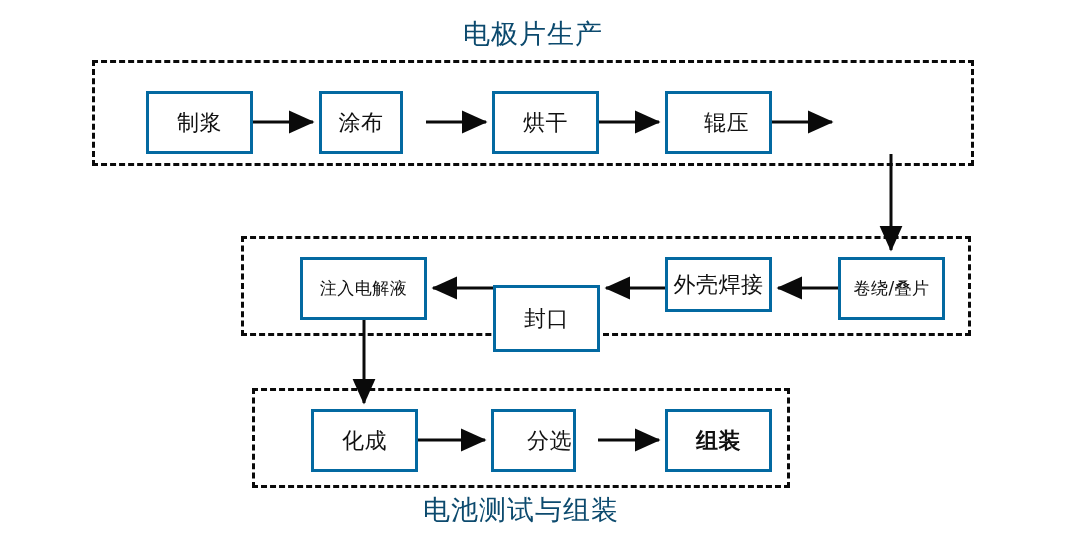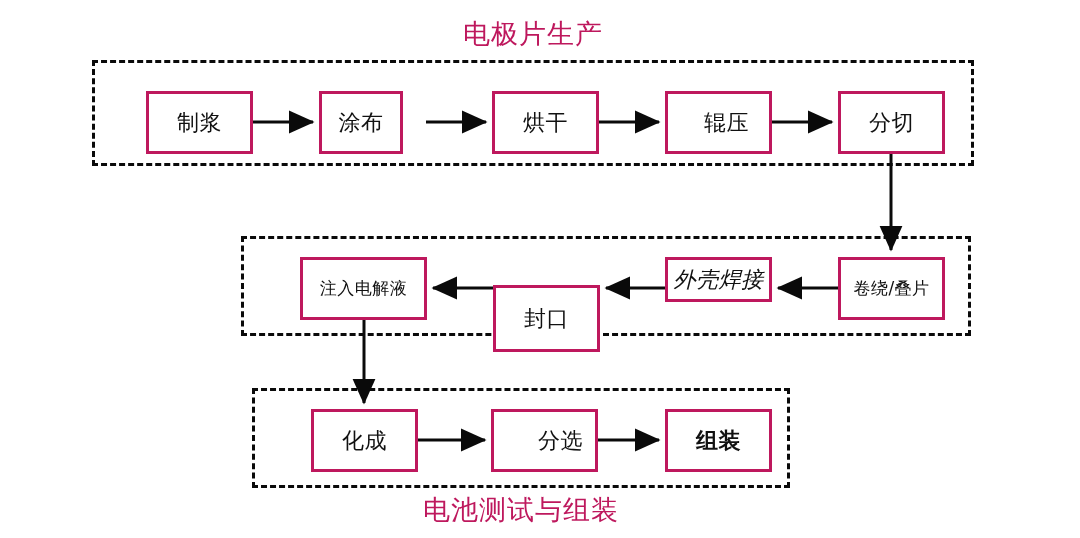--- a/index.html
+++ b/index.html
@@ -18,29 +18,29 @@
   .group-box {
     position: absolute;
     border: 3px dashed #0a0a0a;
     box-sizing: border-box;
     background: transparent;
   }
   .group-title {
     position: absolute;
     font-size: 27px;
     line-height: 1;
-    color: #be185d;
+    color: #0c4a6e;
     white-space: nowrap;
     text-align: center;
     letter-spacing: 1px;
   }
   .node {
     position: absolute;
     box-sizing: border-box;
-    border: 3px solid #be185d;
+    border: 3px solid #0369a1;
     background: #ffffff;
     display: flex;
     align-items: center;
     justify-content: center;
     font-size: 22px;
     color: #111111;
     white-space: nowrap;
     letter-spacing: 0.5px;
   }
   .node.wide { font-size: 17px; }
@@ -64,40 +64,39 @@
   <div class="group-box" style="left:92px; top:60px; width:882px; height:106px;"></div>
 
   <div class="node" style="left:146px; top:91px; width:107px; height:63px;">制浆</div>
 
   <div class="node" style="left:319px; top:91px; width:84px; height:63px;">涂布</div>
 
   <div class="node" style="left:492px; top:91px; width:107px; height:63px;">烘干</div>
 
   <div class="node" style="left:665px; top:91px; width:107px; height:63px;padding-left:16px;">辊压</div>
 
-  <div class="node" style="left:838px; top:91px; width:107px; height:63px;">分切</div>
 
 
   <div class="group-box" style="left:241px; top:236px; width:730px; height:100px;"></div>
 
   <div class="node wide" style="left:300px; top:257px; width:127px; height:63px;">注入电解液</div>
 
   <div class="node" style="left:493px; top:269px; width:107px; height:67px;margin-top:16px;">封口</div>
 
-  <div class="node" style="left:665px; top:257px; width:107px; height:45px;font-style:italic;">外壳焊接</div>
+  <div class="node" style="left:665px; top:257px; width:107px; height:55px;">外壳焊接</div>
 
   <div class="node wide" style="left:838px; top:257px; width:107px; height:63px;text-align:center;">卷绕/叠片</div>
 
   <div class="group-box" style="left:252px; top:388px; width:538px; height:100px;"></div>
 
   <div class="group-title" style="left:252px; top:496px; width:538px;">电池测试与组装</div>
 
   <div class="node" style="left:311px; top:409px; width:107px; height:63px;">化成</div>
 
-  <div class="node" style="left:491px; top:409px; width:107px; height:63px;padding-left:32px;">分选</div>
+  <div class="node" style="left:491px; top:409px; width:85px; height:63px;padding-left:32px;">分选</div>
 
   <div class="node" style="left:665px; top:409px; width:107px; height:63px;font-weight:bold;">组装</div>
 
   <svg class="edges" viewBox="0 0 1080 538">
     <defs>
       <marker id="arrowR" markerWidth="9" markerHeight="9" refX="8" refY="4.5" orient="auto" markerUnits="strokeWidth">
         <path d="M0,0.7 L8.5,4.5 L0,8.3 z" fill="#0a0a0a"></path>
       </marker>
     </defs>
 

